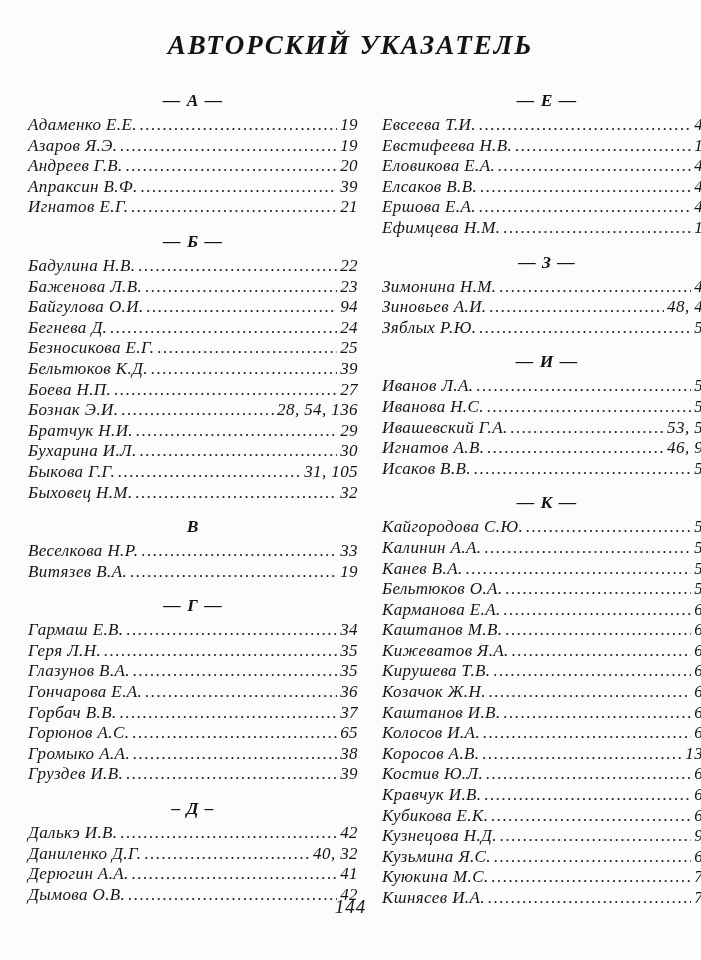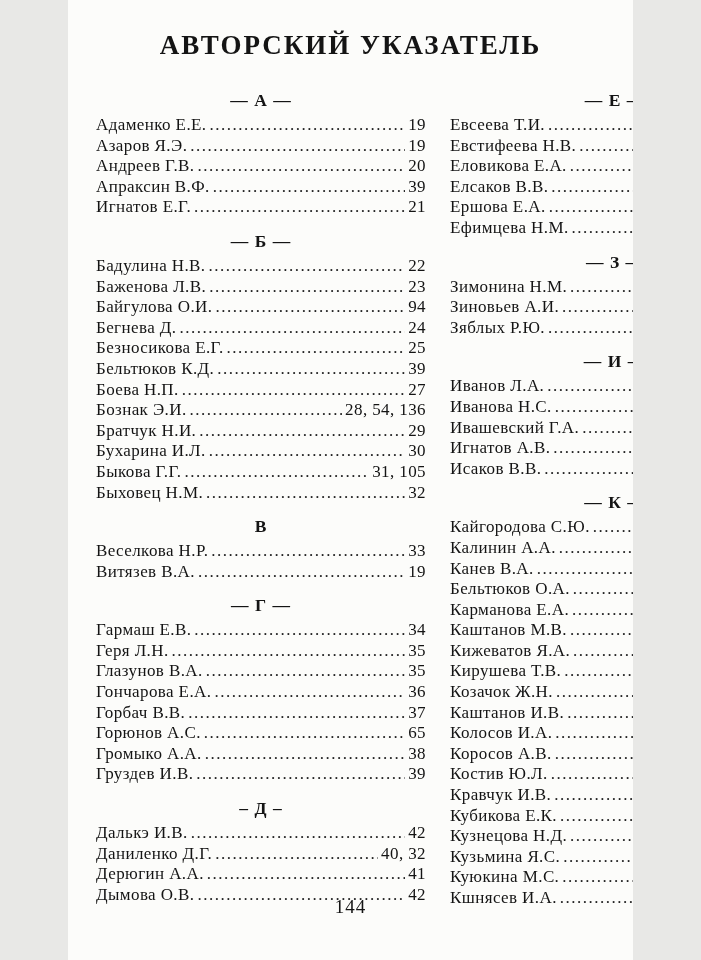--- a/index.html
+++ b/index.html
@@ -2,28 +2,29 @@
 <html><head>
 <meta charset="utf-8">
 <style>
   html, body {
     margin: 0;
     padding: 0;
     background: #e8e8e6;
   }
   .page {
     position: relative;
-    width: 565px;
+    width: 701px;
     height: 960px;
     margin: 0 auto;
     background: #fcfcfa;
     color: #141414;
     font-family: "Liberation Serif", "DejaVu Serif", serif;
     overflow: hidden;
     box-sizing: border-box;
+    font-style: italic;
   }
   .title {
     text-align: center;
     font-weight: bold;
     font-size: 27px;
     letter-spacing: 2px;
     padding-top: 30px;
     margin: 0 0 26px 0;
   }
   .columns {

